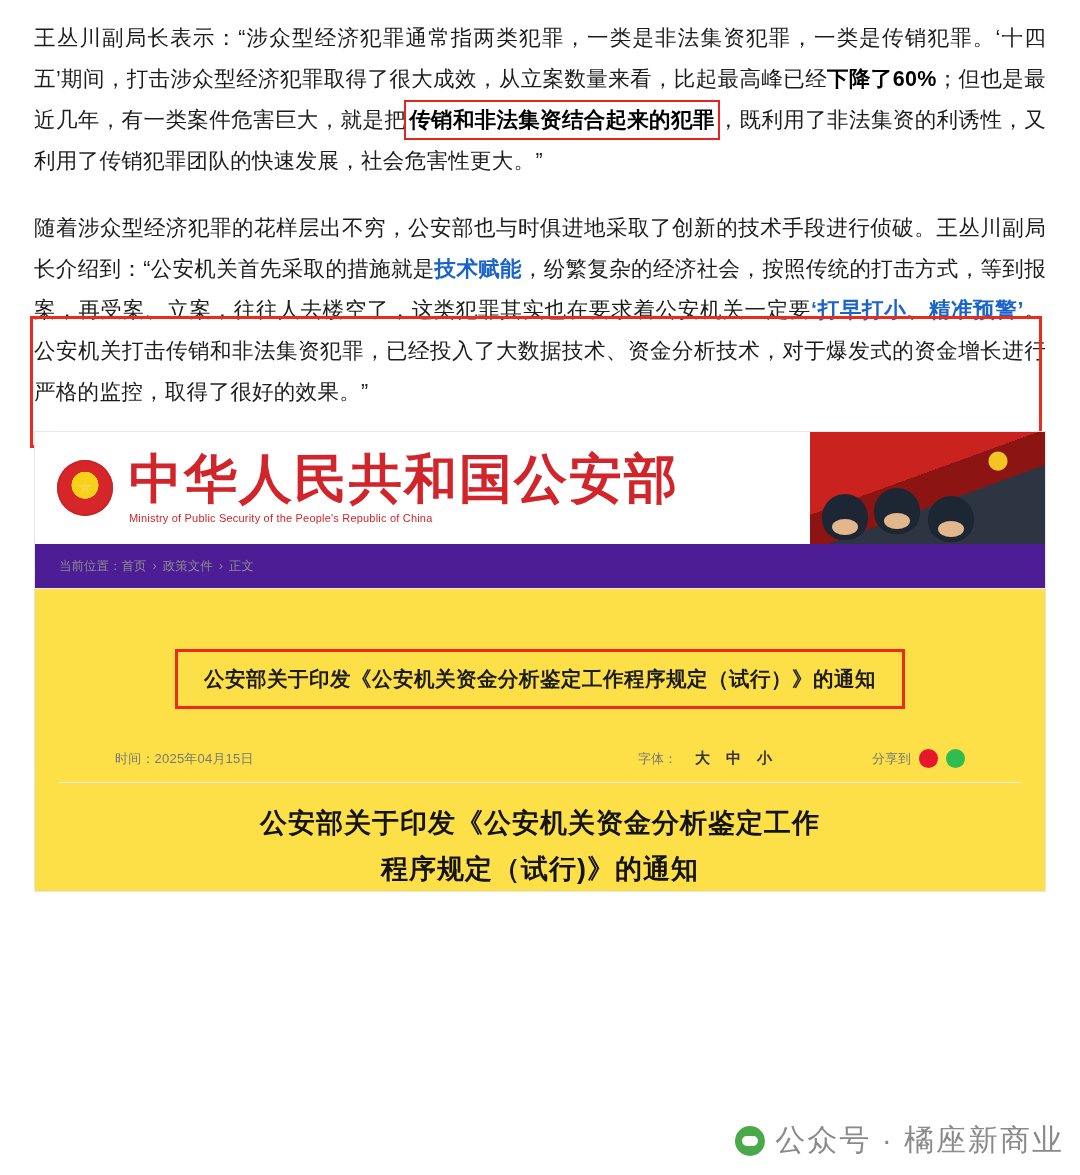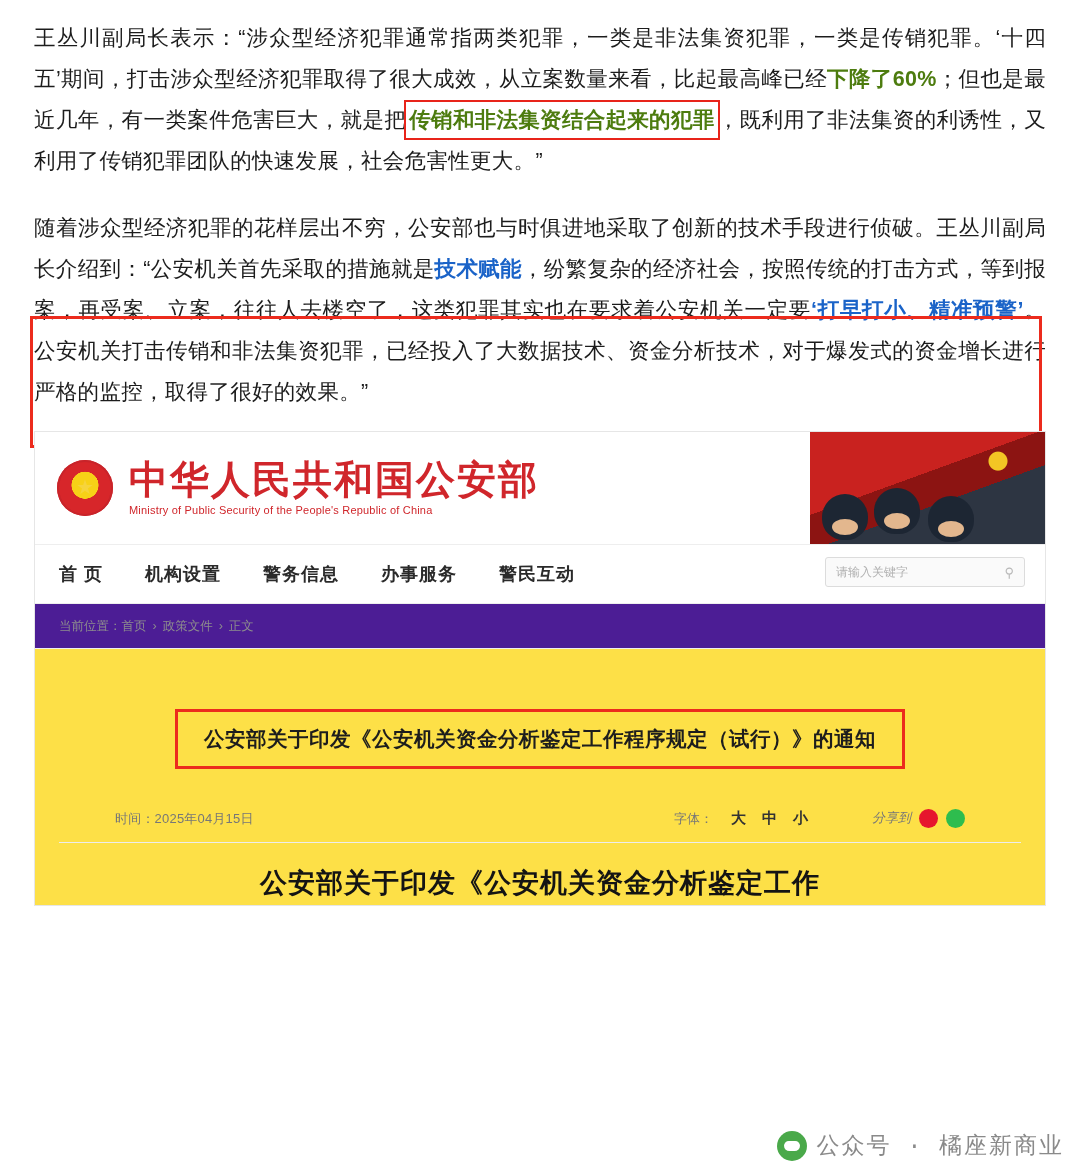--- a/index.html
+++ b/index.html
@@ -24,21 +24,21 @@
   .para {
     font-size: 21.5px;
     line-height: 41px;
     letter-spacing: 0.3px;
     text-align: justify;
     margin: 0 0 18px 0;
     color: #1c1c1c;
   }
 
   .blue {
-    color: #4d7c0f;
+    color: #000000;
     font-weight: bold;
   }
   .blue-plain {
     color: #1a63c8;
     font-weight: bold;
   }
 
   
   .redbox {
     outline: 2.5px solid #e8241a;
@@ -91,21 +91,21 @@
     color: #f6d43c;
     font-size: 20px;
     left: 50%;
     top: 50%;
     transform: translate(-50%,-55%);
   }
   .site-titles {
     margin-left: 16px;
   }
   .site-title-cn {
-    font-size: 39px;
+    font-size: 53px;
     font-weight: 700;
     color: #d0262b;
     letter-spacing: 2px;
     line-height: 1.05;
     font-family: "Liberation Serif", serif;
   }
   .site-title-en {
     font-size: 11px;
     color: #d0262b;
     letter-spacing: 0.2px;
@@ -224,24 +224,24 @@
   .doc-meta .time { letter-spacing: .2px; }
   .doc-meta .fontsize {
     margin-left: auto;
     display: flex;
     align-items: center;
     gap: 16px;
   }
   .doc-meta .fontsize .lbl { color: #777; margin-right: 2px;}
   .doc-meta .fontsize b { color: #333; font-size: 15px; }
   .doc-meta .share {
-    margin-left: 64px;
-    display: flex;
+    margin-left: 100px;
+    display: flex;
+    align-items: center;
     gap: 8px;
-    font-style: italic;
   }
   .share-dot {
     width: 19px; height: 19px; border-radius: 50%;
     display: inline-block;
   }
   .share-dot.wb { background: #e6162d; }
   .share-dot.wx { background: #2ebd4e; }
 
   .doc-sub {
     margin-top: 28px;
@@ -260,24 +260,24 @@
   }
 
   
   .watermark {
     position: absolute;
     right: 16px;
     bottom: 14px;
     display: flex;
     align-items: center;
     gap: 10px;
-    font-size: 23px;
+    font-size: 30px;
     color: #8a8a8a;
     letter-spacing: 2px;
-    font-family: Liberation Mono, monospace;
+    font-family: Liberation Sans, sans-serif;
   }
   .wm-badge {
     width: 30px; height: 30px;
     border-radius: 50%;
     background: #4aa94a;
     position: relative;
     flex: none;
   }
   .wm-badge:after {
     content: "";
@@ -312,31 +312,20 @@
       <div class="site-title-cn">中华人民共和国公安部</div>
       <div class="site-title-en">Ministry of Public Security of the People's Republic of China</div>
     </div>
     <div class="header-photo">
       <span class="cap c1"></span>
       <span class="cap c2"></span>
       <span class="cap c3"></span>
     </div>
   </div>
 
-  <div class="nav">
-    <div class="nav-item">首 页</div>
-    <div class="nav-item">机构设置</div>
-    <div class="nav-item">警务信息</div>
-    <div class="nav-item">办事服务</div>
-    <div class="nav-item">警民互动</div>
-    <div class="nav-search">
-      <span>请输入关键字</span>
-      <span class="mag">⚲</span>
-    </div>
-  </div>
 
   <div class="crumb">
     <span>当前位置：</span>
     <span>首页</span>
     <span class="sep">›</span>
     <span>政策文件</span>
     <span class="sep">›</span>
     <span>正文</span>
   </div>
 
@@ -357,20 +346,21 @@
         <b>小</b>
       </div>
       <div class="share">
         <span>分享到</span>
         <span class="share-dot wb"></span>
         <span class="share-dot wx"></span>
       </div>
     </div>
 
     <div class="doc-h1">公安部关于印发《公安机关资金分析鉴定工作</div>
+    <div class="doc-h1" style="margin-top:2px;">程序规定（试行)》的通知</div>
 
   </div>
 </div>
 
 <div class="watermark">
   <span class="wm-badge"></span>
   <span>公众号 · 橘座新商业</span>
 </div>
 
 </body></html>

